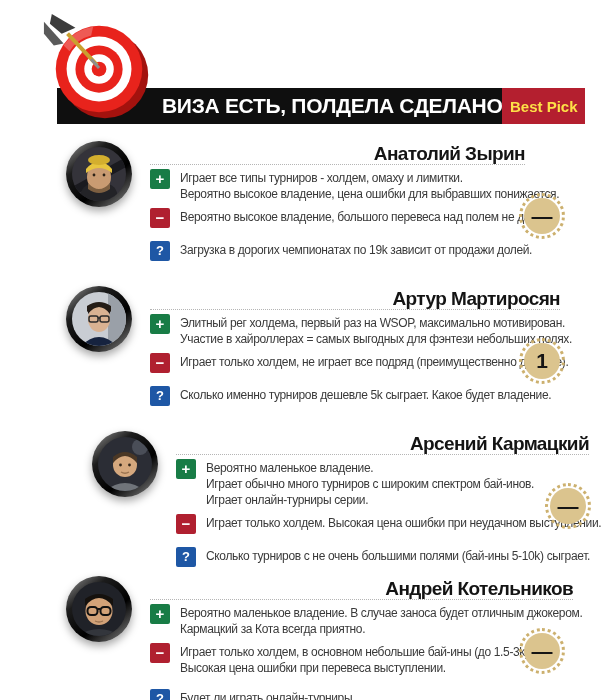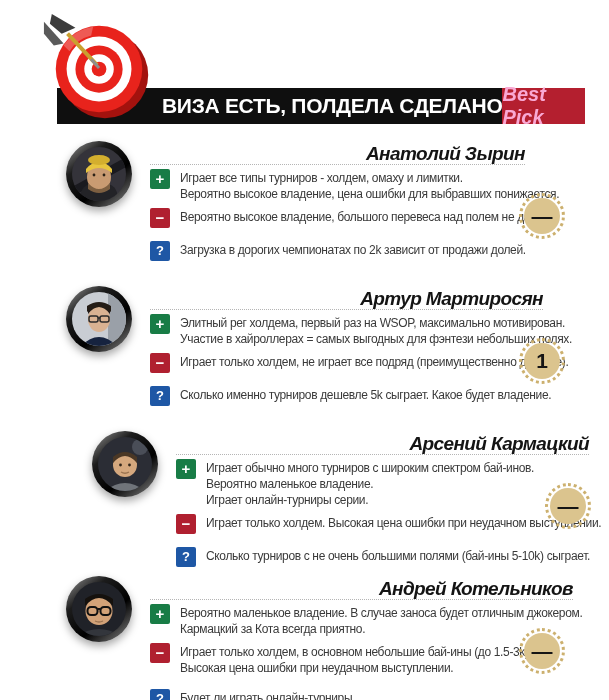--- a/index.html
+++ b/index.html
@@ -5,34 +5,34 @@
   html,body{margin:0;padding:0;background:#fff;}
   .page{position:relative;width:609px;height:700px;background:#fff;overflow:hidden;
         font-family:"Liberation Sans",sans-serif;color:#3a3a3a;}
 
   
   .topbar{position:absolute;left:57px;top:88px;width:528px;height:36px;background:#0f0f0f;
           display:flex;align-items:stretch;justify-content:flex-end;}
   .topbar-title{flex:1;margin-left:105px;display:flex;align-items:center;justify-content:center;
           color:#fff;font-size:21px;font-weight:bold;letter-spacing:-0.3px;white-space:nowrap;}
   .topbar-badge{width:125px;background:#b41f2f;display:flex;align-items:center;justify-content:center;
-          color:#f9a8d4;font-size:20px;font-weight:bold;font-style:italic;}
+          color:#fde047;font-size:15px;font-weight:bold;}
   .target{position:absolute;left:42px;top:12px;width:118px;height:118px;}
 
   
   .player{position:absolute;left:0;width:609px;height:145px;}
   .avatar{position:absolute;left:66px;top:1px;width:66px;height:66px;border-radius:50%;
           background:linear-gradient(140deg,#9b9b9b 0%,#1c1c1c 30%,#000 62%,#8c8c8c 100%);
           box-shadow:0 4px 8px rgba(0,0,0,.35);display:flex;align-items:center;justify-content:center;}
   .avatar-inner{width:54px;height:54px;border-radius:50%;overflow:hidden;}
   .avatar-inner svg{display:block;}
 
   .content{position:absolute;left:150px;top:0;right:0;}
   .name-row{display:flex;align-items:flex-end;margin-top:2px;height:22px;
-            border-bottom:1px dotted #b5b5b5;font-style:italic;}
+            border-bottom:1px dotted #b5b5b5;}
   .leader{flex:1;}
   .pname{font-size:19px;font-weight:bold;color:#141414;letter-spacing:-0.6px;white-space:nowrap;
          line-height:21px;}
 
   .row{display:flex;margin-top:6px;}
   .row.first{margin-top:4px;}
   .row.question{margin-top:13px;}
   .sq{flex:0 0 20px;width:20px;height:20px;border-radius:2px;margin-right:10px;
       display:flex;align-items:center;justify-content:center;
       color:#fff;font-weight:bold;font-size:15px;line-height:20px;}
@@ -45,21 +45,21 @@
   
   .rank{position:absolute;left:519px;top:53px;width:46px;height:46px;border-radius:50%;
         border:3px dotted #ccb06e;box-sizing:border-box;
         display:flex;align-items:center;justify-content:center;}
   .rank-disk{width:36px;height:36px;border-radius:50%;background:#dbc48e;
         display:flex;align-items:center;justify-content:center;
         font-size:21px;font-weight:bold;color:#151515;}
 
   
   .p1{top:140px;} .p2{top:285px;} .p3{top:430px;margin-left:26px;} .p4{top:575px;height:125px;}
-  .p1 .name-row{margin-right:84px;} .p2 .name-row{margin-right:66px;}
+  .p1 .name-row{margin-right:84px;} .p2 .name-row{margin-right:49px;}
   .p3 .name-row{margin-right:46px;} .p4 .name-row{margin-right:36px;justify-content:flex-end;}
 </style>
 </head>
 <body>
 
 <div class="page">
 
   <div class="topbar">
     <div class="topbar-title">ВИЗА ЕСТЬ, ПОЛДЕЛА СДЕЛАНО</div>
     <div class="topbar-badge">Best Pick</div>
@@ -111,21 +111,21 @@
       </div>
       <div class="row">
         <span class="sq minus">−</span>
         <div class="lines">
           <div class="line">Вероятно высокое владение, большого перевеса над полем не даст.</div>
         </div>
       </div>
       <div class="row question">
         <span class="sq question">?</span>
         <div class="lines">
-          <div class="line">Загрузка в дорогих чемпионатах по 2k зависит от продажи долей.</div>
+          <div class="line">Загрузка в дорогих чемпионатах по 19k зависит от продажи долей.</div>
         </div>
       </div>
     </div>
     <div class="rank">
       <div class="rank-disk">—</div>
     </div>
   </section>
 
   <section class="player p2">
     <div class="avatar">
@@ -189,22 +189,22 @@
       </div>
     </div>
     <div class="content">
       <div class="name-row">
         <span class="leader"></span>
         <span class="pname">Арсений Кармацкий</span>
       </div>
       <div class="row first">
         <span class="sq plus">+</span>
         <div class="lines">
+          <div class="line">Вероятно маленькое владение.</div>
           <div class="line">Играет обычно много турниров с широким спектром бай-инов.</div>
-          <div class="line">Вероятно маленькое владение.</div>
           <div class="line">Играет онлайн-турниры серии.</div>
         </div>
       </div>
       <div class="row">
         <span class="sq minus">−</span>
         <div class="lines">
           <div class="line">Играет только холдем. Высокая цена ошибки при неудачном выступлении.</div>
         </div>
       </div>
       <div class="row question">
@@ -243,21 +243,21 @@
         <span class="sq plus">+</span>
         <div class="lines">
           <div class="line">Вероятно маленькое владение. В случае заноса будет отличным джокером.</div>
           <div class="line">Кармацкий за Кота всегда приятно.</div>
         </div>
       </div>
       <div class="row">
         <span class="sq minus">−</span>
         <div class="lines">
           <div class="line">Играет только холдем, в основном небольшие бай-ины (до 1.5-3k).</div>
-          <div class="line">Высокая цена ошибки при неудачном выступлении.</div>
+          <div class="line">Высокая цена ошибки при перевеса выступлении.</div>
         </div>
       </div>
       <div class="row question">
         <span class="sq question">?</span>
         <div class="lines">
           <div class="line">Будет ли играть онлайн-турниры.</div>
         </div>
       </div>
     </div>
     <div class="rank">

